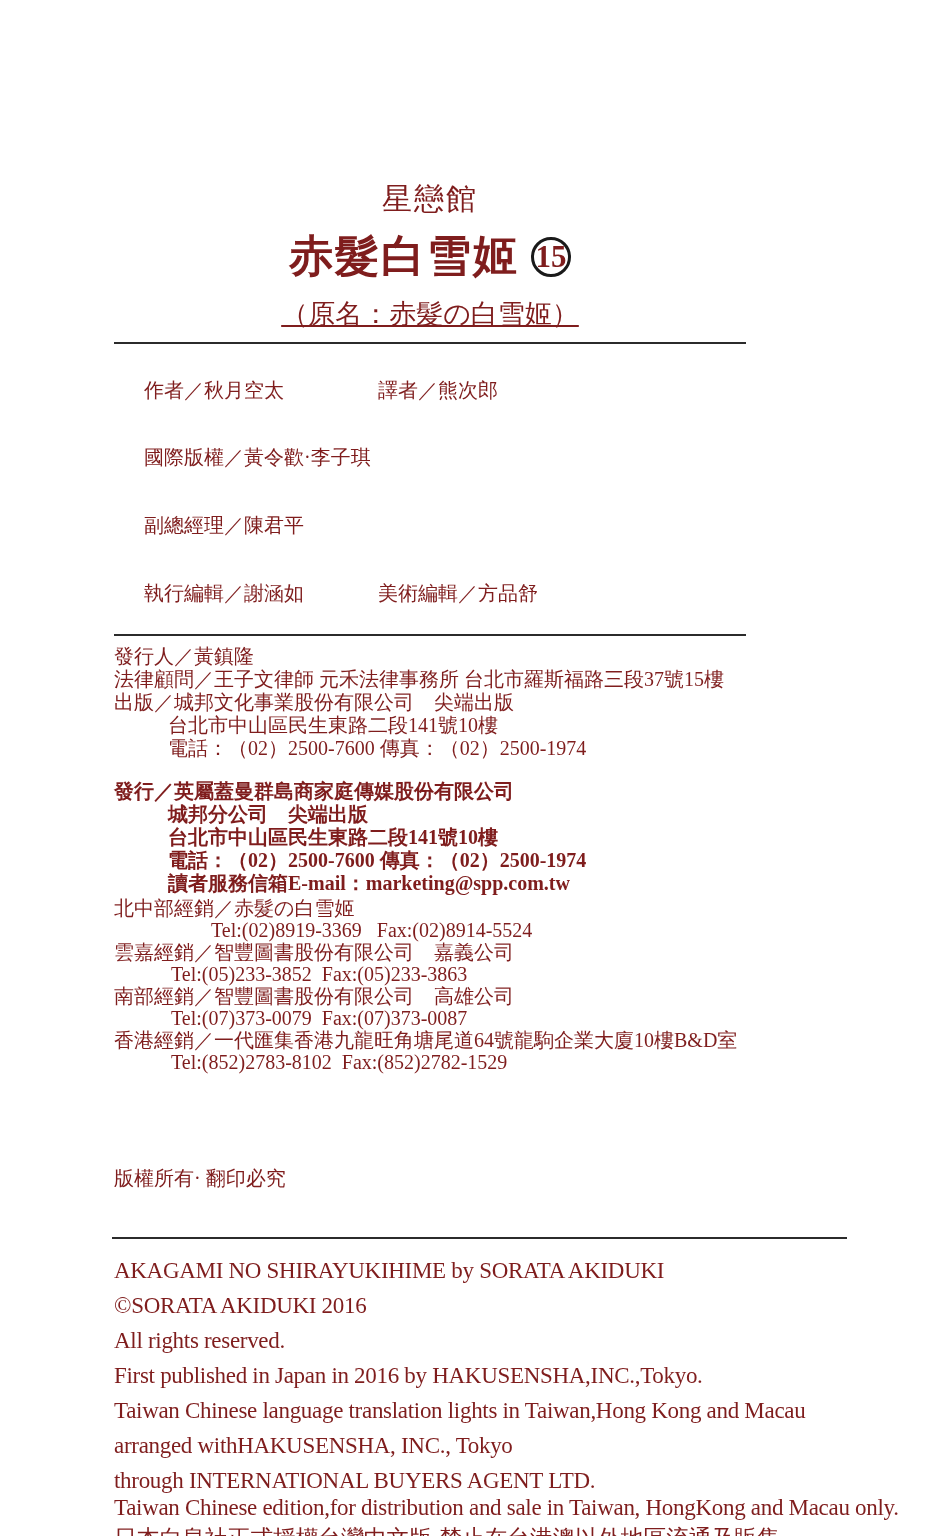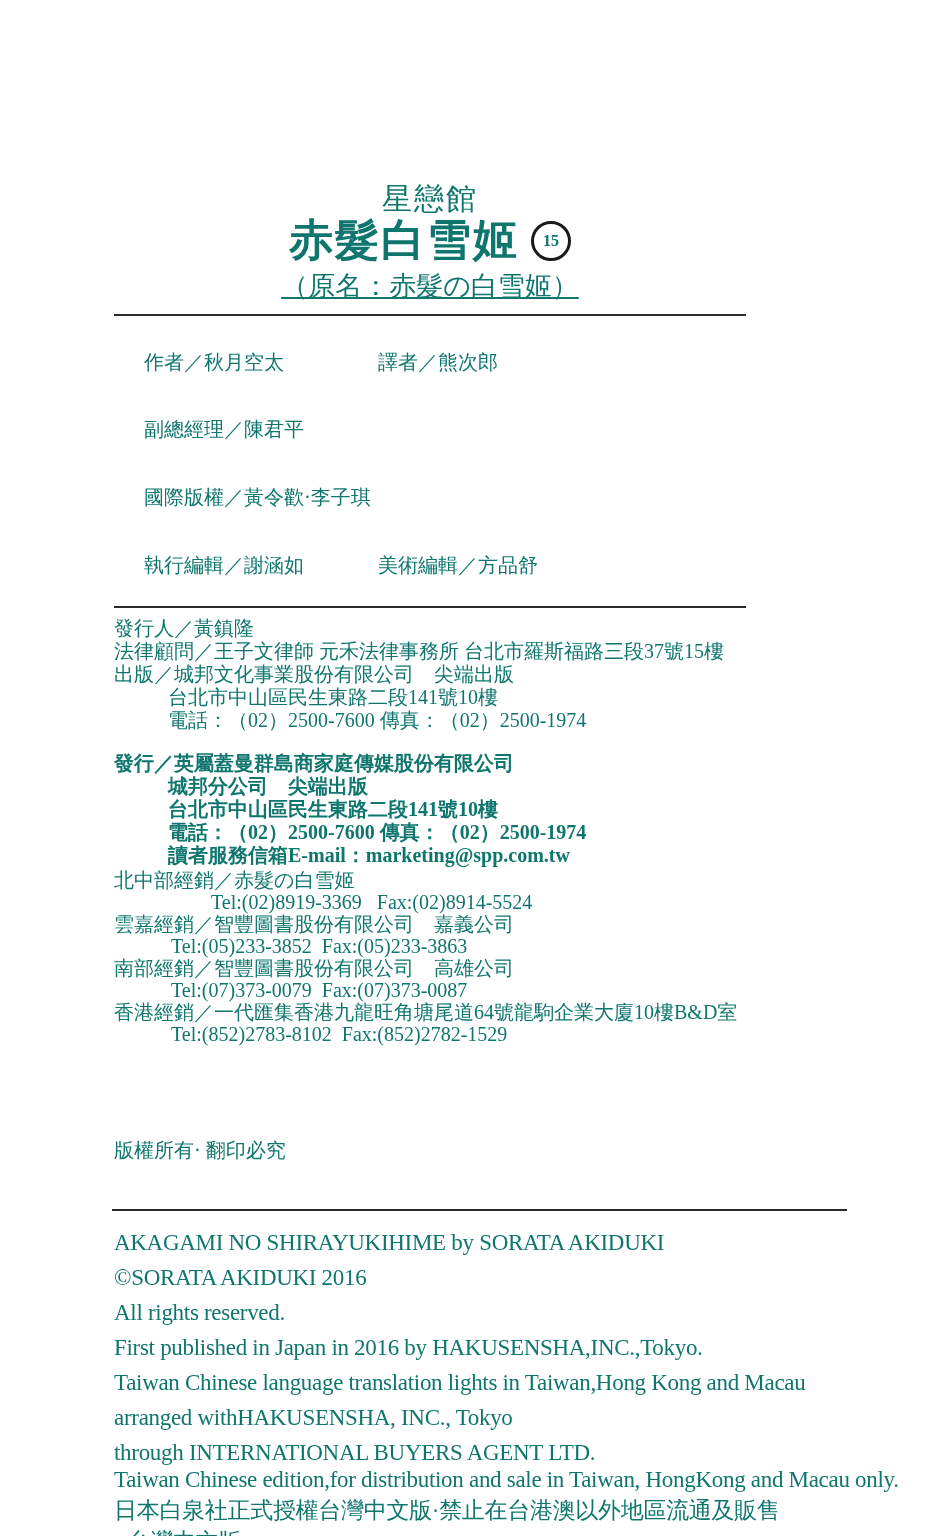--- a/index.html
+++ b/index.html
@@ -5,57 +5,57 @@
   html, body {
     margin: 0;
     padding: 0;
     background: #ffffff;
   }
   .page {
     position: relative;
     width: 946px;
     height: 1536px;
     background: #ffffff;
-    color: #0f766e;
+    color: #7f1d1d;
     font-family: "Liberation Serif", "DejaVu Serif", serif;
     overflow: hidden;
     box-sizing: border-box;
     padding-left: 114px;
     padding-top: 182px;
   }
   
   .title-block {
     width: 632px;
     text-align: center;
   }
   .imprint {
     font-size: 30px;
     line-height: 34px;
     letter-spacing: 2px;
   }
   .book-title {
-    margin: 0;
+    margin: 16px;
     font-size: 44px;
     font-weight: 600;
     line-height: 50px;
     letter-spacing: 2px;
     display: flex;
     align-items: center;
     justify-content: center;
     gap: 12px;
   }
   .vol-circle {
     display: inline-flex;
     align-items: center;
     justify-content: center;
     width: 40px;
     height: 40px;
     border: 3px solid #1a1a1a;
     border-radius: 50%;
-    font-size: 16px;
+    font-size: 31px;
     font-weight: 700;
     letter-spacing: 0;
     box-sizing: border-box;
   }
   .orig-title {
     margin-top: 4px;
     font-size: 27px;
     line-height: 32px;
     text-decoration: underline;
   }
@@ -106,24 +106,24 @@
     <div class="orig-title">（原名：赤髮の白雪姬）</div>
   </header>
 
   <div class="rule rule-narrow"></div>
 
   <section class="staff">
     <div class="staff-row">
       <span class="col1">作者／秋月空太</span><span>譯者／熊次郎</span>
     </div>
     <div class="staff-row">
-      <span class="col1">副總經理／陳君平</span><span></span>
+      <span class="col1">國際版權／黃令歡·李子琪</span><span></span>
     </div>
     <div class="staff-row">
-      <span class="col1">國際版權／黃令歡·李子琪</span><span></span>
+      <span class="col1">副總經理／陳君平</span><span></span>
     </div>
     <div class="staff-row">
       <span class="col1">執行編輯／謝涵如</span><span>美術編輯／方品舒</span>
     </div>
   </section>
 
   <div class="rule rule-narrow rule-2"></div>
 
   <section class="block publishing">
     <div class="line">發行人／黃鎮隆</div>

